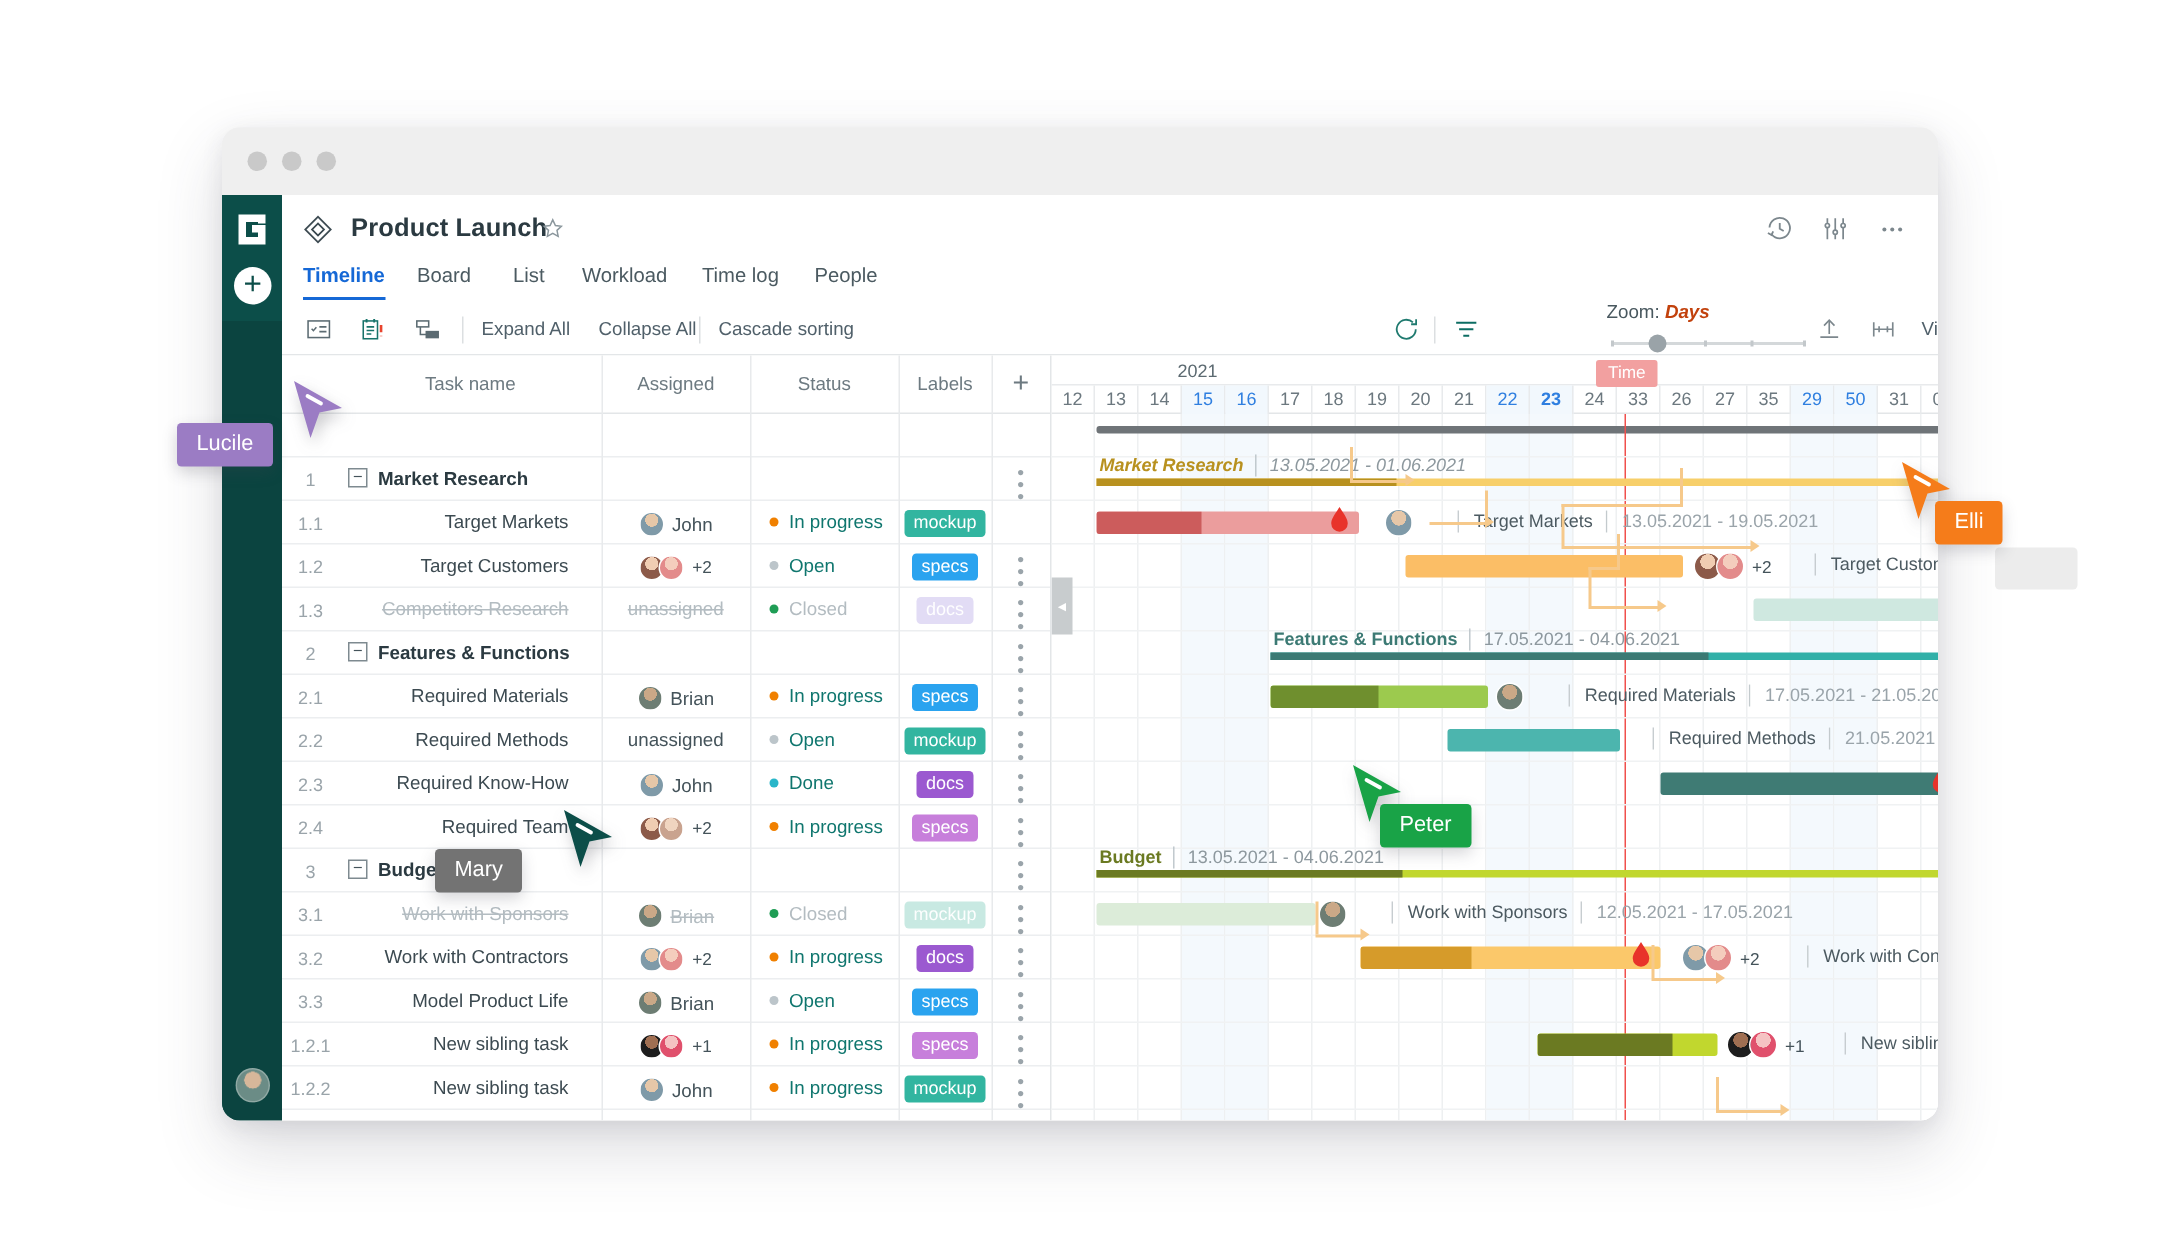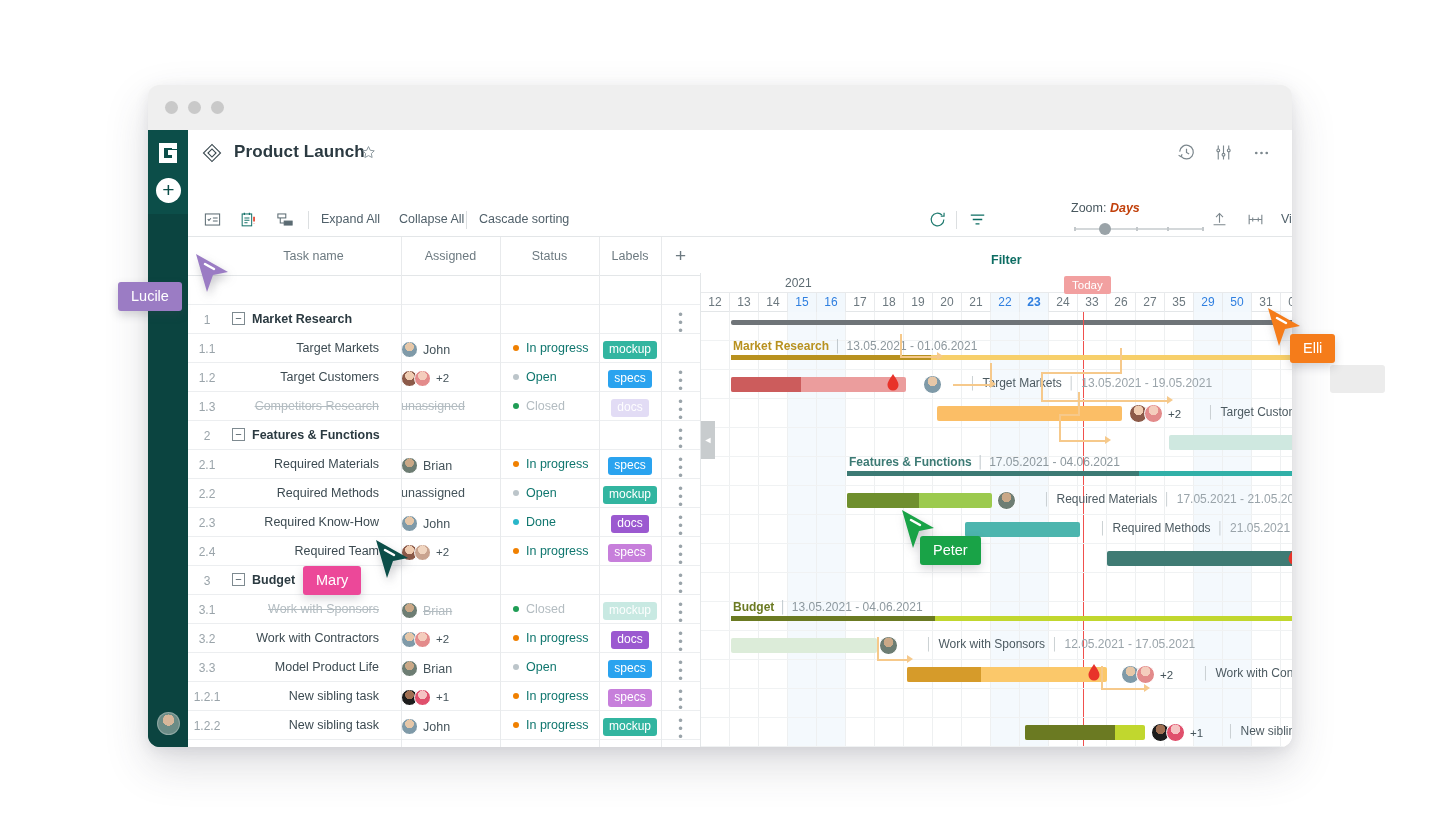--- a/index.html
+++ b/index.html
@@ -84,21 +84,21 @@
   .grid-head{ height:39px; border-bottom:1px solid #e3e6e8; position:relative; }
   .gh{ position:absolute; top:12px; font-size:12.5px; color:#6d7a81; text-align:center; }
   .vline{ position:absolute; top:0; width:1px; background:#e8eaec; }
   .row{ position:relative; height:29px; border-bottom:1px solid #eceef0; }
   .row.grouprow .c-name{ font-weight:bold; color:#2b3a41; }
   .row.closed .c-name, .row.closed .c-assigned, .row.closed .c-status{ color:#b3bcc1; text-decoration:line-through; }
   .c-idx{ position:absolute; left:0; width:38px; text-align:center; top:8px; font-size:12px; color:#9aa4aa; }
   .c-name{ position:absolute; left:38px; width:175px; top:7px; font-size:12.5px; color:#3c4a51; text-align:right; padding-right:22px; }
   .row.grouprow .c-name{ text-align:left; padding-left:26px; padding-right:0; }
   .toggler{ position:absolute; left:44px; top:7px; width:13px; height:13px; border:1px solid #7e8a90; color:#44535a; font-size:11px; line-height:11px; text-align:center; }
-  .c-assigned{ position:absolute; left:213px; width:99px; top:7px; font-size:12.5px; color:#44535a; }
+  .c-assigned{ position:absolute; left:213px; width:99px; top:7px; font-size:12.5px; color:#44535a; text-align:center; }
   .c-status{ position:absolute; left:312px; width:99px; top:7px; font-size:12.5px; color:#0f766e; }
   .c-labels{ position:absolute; left:411px; width:62px; top:5px; text-align:center; }
   .c-menu{ position:absolute; left:473px; width:39px; top:6px; text-align:center; color:#9aa4aa; font-size:13px; letter-spacing:0; line-height:8px; }
   .c-menu span{ display:block; }
 
   .av{ display:inline-block; width:17px; height:17px; border-radius:50%; vertical-align:-4px; border:1.5px solid #fff; }
   .avname{ margin-left:5px; }
   .avgrp{ display:inline-block; }
   .avgrp .av + .av{ margin-left:-4px; }
   .plusn{ font-size:11.5px; color:#44535a; margin-left:5px; vertical-align:1px; }
@@ -111,21 +111,21 @@
   
   .av.john { background:radial-gradient(circle at 50% 32%, #e6c7a8 0 34%, #7f9aa8 35% 100%); }
   .av.brian{ background:radial-gradient(circle at 50% 32%, #caa887 0 34%, #6d7d73 35% 100%); }
   .av.mary { background:radial-gradient(circle at 50% 32%, #f0cdb2 0 34%, #8c5a49 35% 100%); }
   .av.lucy { background:radial-gradient(circle at 50% 32%, #f4cdbd 0 34%, #e38b8b 35% 100%); }
   .av.elli { background:radial-gradient(circle at 50% 32%, #f0d5c0 0 34%, #c9a38f 35% 100%); }
   .av.dark { background:radial-gradient(circle at 50% 32%, #a06f52 0 34%, #1d1d1d 35% 100%); }
   .av.pink { background:radial-gradient(circle at 50% 32%, #f5c3c3 0 34%, #e0506c 35% 100%); }
 
   
-  #timeline{ position:absolute; left:512px; top:107px; right:0; height:510px; overflow:hidden; background:#fff; border-left:1px solid #e3e6e8;margin-top:36px; }
+  #timeline{ position:absolute; left:512px; top:107px; right:0; height:510px; overflow:hidden; background:#fff; border-left:1px solid #e3e6e8; }
   #tl-year{ position:absolute; left:0; top:0; height:20px; width:100%; border-bottom:1px solid #e8eaec; }
   #tl-year .ylab{ position:absolute; top:3px; font-size:12px; color:#5c6a71; }
   #tl-days{ position:absolute; left:0; top:20px; height:19px; width:100%; border-bottom:1px solid #e3e6e8; }
   .daycell{ position:absolute; top:0; height:19px; width:29px; text-align:center; font-size:12px; color:#6c787f; line-height:19px; border-right:1px solid #e8eaec; }
   .daycell.we{ color:#2f7fe0; background:#f2f8fd; }
   #tl-body{ position:absolute; left:0; top:39px; right:0; bottom:0; }
   .colband{ position:absolute; top:0; bottom:0; width:29px; border-right:1px solid #eef0f1; }
   .colband.we{ background:#f4f9fd; }
   #todayline{ position:absolute; top:0; bottom:0; width:1px; background:#f0504d; }
   #today-badge{ position:absolute; top:-36px; height:18px; line-height:18px; background:#f2a0a0; color:#fff; font-size:11.5px; padding:0 8px; border-radius:2px; }
@@ -217,20 +217,28 @@
         </span>
         <span class="hdr-icon" id="more-icon">
           <svg viewBox="0 0 24 24" width="21" height="18" fill="#7c878d">
             <circle cx="5" cy="12" r="1.8"></circle>
               <circle cx="12" cy="12" r="1.8"></circle>
               <circle cx="19" cy="12" r="1.8"></circle>
           </svg>
         </span>
       </div>
 
+      <div id="tabs">
+          <div class="tab active" style="left: 14px;">Timeline</div>
+          <div class="tab" style="left: 90px;">Board</div>
+          <div class="tab" style="left: 154px;">List</div>
+          <div class="tab" style="left: 200px;">Workload</div>
+          <div class="tab" style="left: 280px;">Time log</div>
+          <div class="tab" style="left: 355px;">People</div>
+        </div>
 
       <div id="toolbar">
         <span class="tb-icon" style="left:14px">
           <svg viewBox="0 0 24 24" width="21" height="19" fill="none" stroke="#5b6b72" stroke-width="1.3">
             <rect x="3" y="5" width="18" height="14"></rect>
               <path d="M6 11.6l1.5 1.6L10 10.4"></path>
               <path d="M12.5 10h6M12.5 14h6"></path>
           </svg>
         </span>
         <span class="tb-icon" style="left:50px">
@@ -537,25 +545,25 @@
               <div class="colband" style="left: 406px;"></div>
               <div class="colband" style="left: 435px;"></div>
               <div class="colband" style="left: 464px;"></div>
               <div class="colband we" style="left: 493px;"></div>
               <div class="colband we" style="left: 522px;"></div>
               <div class="colband" style="left: 551px;"></div>
               <div class="colband" style="left: 580px;"></div>
             </div>
           <div id="scrollbar" style="left:30px;top:8px;width:612px;height:5px"></div>
           <div id="todayline" style="left:382px">
-            <span id="today-badge" style="left:-19px">Today</span>
+            <span id="today-badge" style="left:-19px">Time</span>
           </div>
           <div id="tl-rows">
               <div class="tlrow" style="top: 0px;"></div>
-              <div class="tlrow" style="top: 29px;">
+              <div class="tlrow" style="top: 29px; font-style: italic;">
                 <div class="grplabel" style="left: 32px;"><b style="color: rgb(184, 145, 31);">Market Research</b><span class="sep">│</span><span class="dates">13.05.2021 - 01.06.2021</span></div>
                 <div class="grpbar" style="left: 30px; width: 600px; background: rgb(247, 207, 106);">
                   <div class="fill" style="width: 200px; background: rgb(184, 145, 31);"></div>
                 </div>
               </div>
               <div class="tlrow" style="top: 58px;">
                 <div class="bar" style="left: 30px; width: 175px; background: rgb(235, 157, 157);">
                   <div class="fill" style="width: 70px; background: rgb(204, 92, 92);"></div>
                 </div>
                 <div class="drop" style="left: 185px;"><svg viewBox="0 0 14 19" width="14" height="19">
@@ -677,21 +685,21 @@
     </svg>
 </div>
 <div class="curlabel" id="lbl-elli" style="left:1290px;top:334px;background:#f57c1a">Elli</div>
 
 <div class="cursor" style="left:372px;top:538px">
   <svg width="40" height="46" viewBox="0 0 40 46">
       <path d="M4 2 L36 20 L21 23 L15 40 Z" fill="#0c4e49"></path>
       <path d="M13 12 L22 17" stroke="#fff" stroke-width="2.5" stroke-linecap="round"></path>
     </svg>
 </div>
-<div class="curlabel" id="lbl-mary" style="left:303px;top:566px;background:#ec4899">Mary</div>
+<div class="curlabel" id="lbl-mary" style="left:290px;top:566px;background:#737373">Mary</div>
 
 <div class="cursor" style="left:898px;top:508px">
   <svg width="40" height="46" viewBox="0 0 40 46">
       <path d="M4 2 L36 20 L21 23 L15 40 Z" fill="#19a347"></path>
       <path d="M13 12 L22 17" stroke="#fff" stroke-width="2.5" stroke-linecap="round"></path>
     </svg>
 </div>
 <div class="curlabel" id="lbl-peter" style="left:920px;top:536px;background:#19a347">Peter</div>
 
 </body></html>

